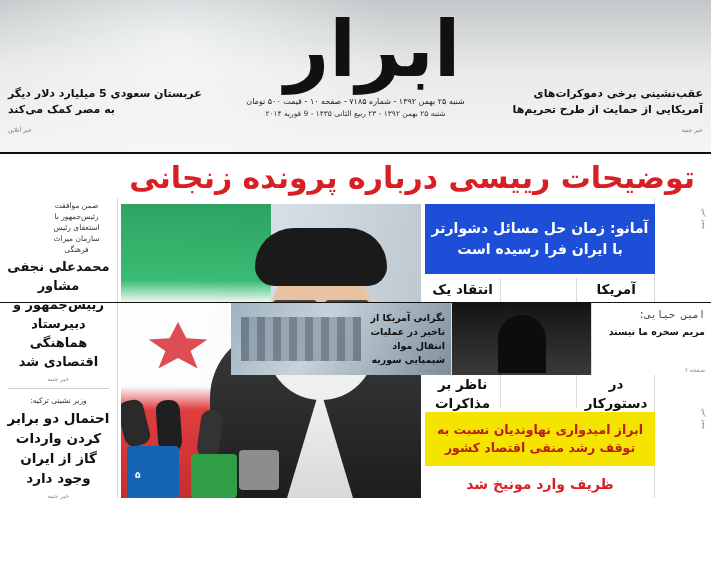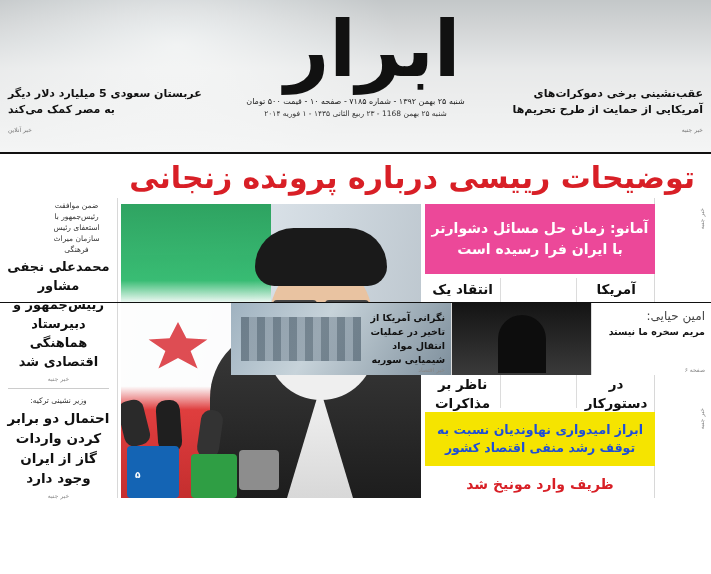--- a/index.html
+++ b/index.html
@@ -79,40 +79,40 @@
   .strip-right .src{
     font-size:6px;color:#888;
     writing-mode:vertical-rl;
     transform:rotate(180deg);
     position:absolute;
   }
 
   
   .blue-box{
     position:absolute;top:6px;right:56px;width:230px;height:70px;
-    background:#ec4899;color:#fff;
+    background:#1d4ed8;color:#fff;
     display:flex;align-items:center;justify-content:center;text-align:center;
   }
   .blue-box .txt{font-size:14px;font-weight:bold;line-height:21px;padding:0 6px;}
 
   
   .col-block{
     position:absolute;top:80px;right:56px;width:230px;height:130px;
     display:flex;flex-direction:row;
   }
   .col-block .col{
     flex:1;padding:2px 6px;text-align:center;
     font-size:13.5px;font-weight:bold;color:#111;line-height:19px;
   }
   .col-block .col.mid{border-left:1px solid #dcdcdc;border-right:1px solid #dcdcdc;}
 
   
   .yellow-box{
     position:absolute;top:214px;right:56px;width:230px;height:54px;
-    background:#f5e400;color:#1d4ed8;
+    background:#f5e400;color:#b91c1c;
     display:flex;align-items:center;justify-content:center;text-align:center;
   }
   .yellow-box .txt{font-size:12.5px;font-weight:bold;line-height:18px;padding:0 6px;}
 
   
   .red-line{
     position:absolute;top:272px;right:56px;width:230px;height:28px;
     display:flex;align-items:center;justify-content:center;
   }
   .red-line .txt{font-size:14px;font-weight:bold;color:#d81f26;}
@@ -201,21 +201,21 @@
     border-top:1px solid #111;
     display:flex;flex-direction:row;
   }
   .bcell{position:relative;height:72px;box-sizing:border-box;border-left:1px solid #ddd;}
   .bcell:last-child{border-left:none;}
   .bphoto{position:absolute;inset:0;overflow:hidden;}
   .btxt{
     position:absolute;top:6px;right:6px;width:86px;
     font-size:9.5px;font-weight:bold;color:#111;line-height:14px;text-align:right;
   }
-  .btxt .k{font-size:12px;font-weight:normal;color:#444;display:block;margin-bottom:2px;}
+  .btxt .k{font-size:10px;font-weight:normal;color:#444;display:block;margin-bottom:2px;font-family:Liberation Mono, monospace;}
   .bsrc{position:absolute;bottom:2px;right:6px;font-size:6px;color:#888;}
 
   .cell1{width:220px;}
   .cell1 .bphoto{background:linear-gradient(120deg,#9fb2c0,#c7d3da 40%,#7e8f9c 100%);}
   .cell1 .bphoto:after{
     content:"";position:absolute;left:10px;top:14px;width:120px;height:44px;
     background:repeating-linear-gradient(90deg,#5a6b78 0 8px,#8b9aa6 8px 16px);
     opacity:.75;
   }
   .cell2{width:140px;}
@@ -246,21 +246,21 @@
         <div class="src">خبر جنبه</div>
       </div>
 
       <div class="head-side left">
         <div>عربستان سعودی 5 میلیارد دلار دیگر به مصر کمک می‌کند</div>
         <div class="src">خبر آنلاین</div>
       </div>
 
       <div class="issue-line">
         <div>شنبه ۲۵ بهمن ۱۳۹۲ - شماره ۷۱۸۵ - صفحه ۱۰ - قیمت ۵۰۰ تومان</div>
-        <div class="l2">شنبه ۲۵ بهمن 1168 - ۲۳ ربیع الثانی ۱۴۳۵ - ۱ فوریه ۲۰۱۴</div>
+        <div class="l2">شنبه ۲۵ بهمن ۱۳۹۲ - ۲۳ ربیع الثانی ۱۴۳۵ - 9 فوریه ۲۰۱۴</div>
       </div>
     </div>
   </div>
 
   <div class="title-bar">
     <div class="main-title">توضیحات رییسی درباره پرونده زنجانی</div>
   </div>
 
   <div class="body-area">
 

